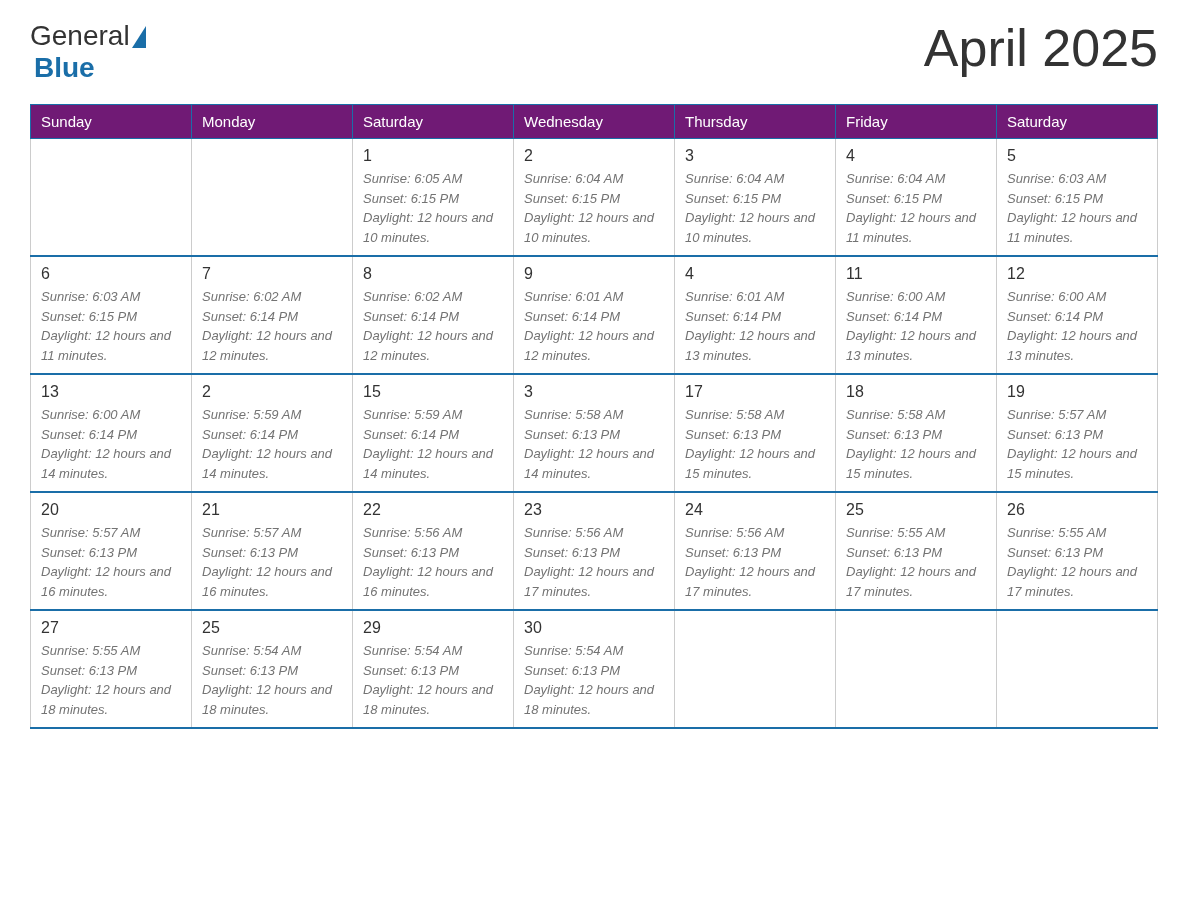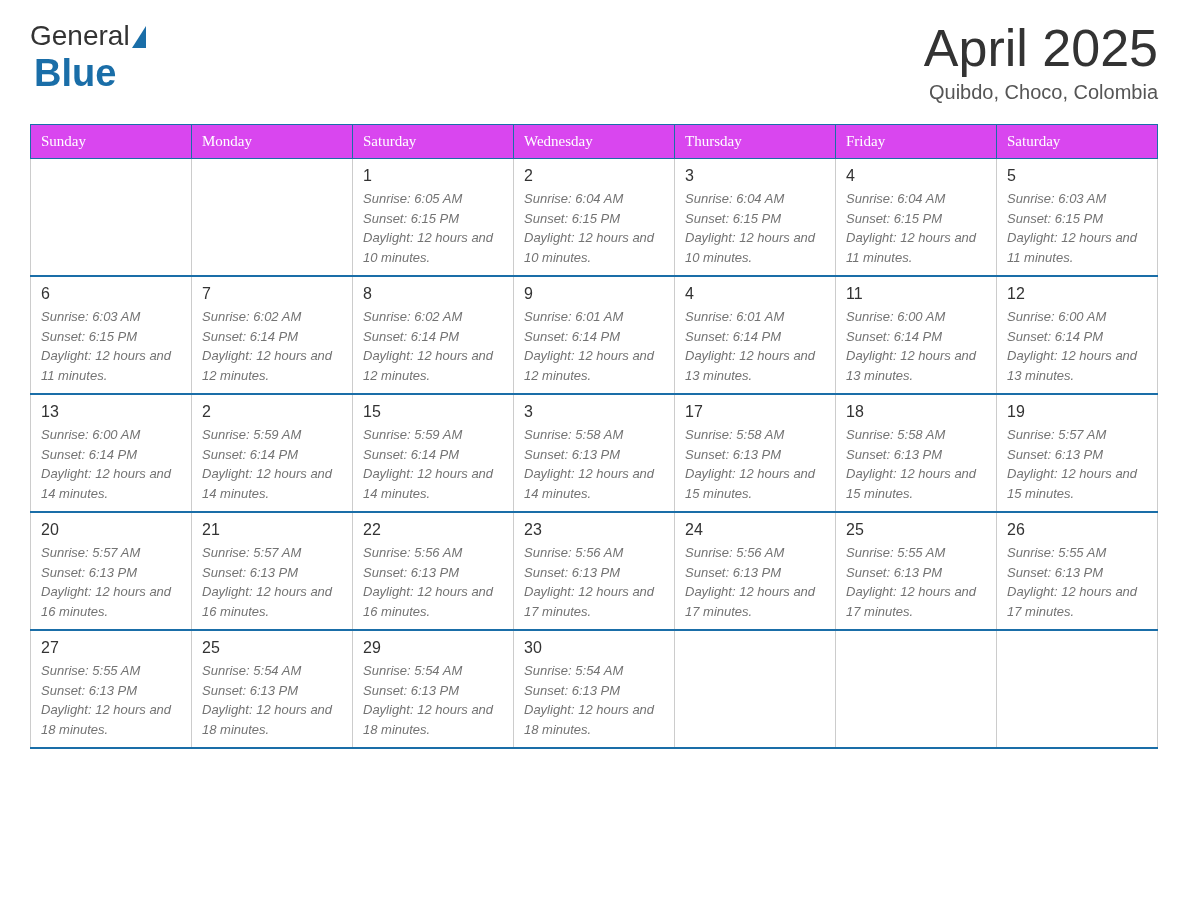--- a/index.html
+++ b/index.html
@@ -32,21 +32,21 @@
     }
     .logo-triangle {
       width: 0;
       height: 0;
       border-left: 14px solid transparent;
       border-bottom: 22px solid #1a6ea8;
       margin-left: 2px;
       margin-top: 2px;
     }
     .logo-blue {
-      font-size: 38px;
+      font-size: 28px;
       font-weight: bold;
       color: #1a6ea8;
       margin-left: 4px;
     }
     .logo-underline {
       width: 100%;
       height: 3px;
       background: #1a6ea8;
       margin-top: 2px;
     }
@@ -64,22 +64,21 @@
       font-size: 20px;
       color: #555;
       margin-top: 4px;
     }
     table {
       width: 100%;
       border-collapse: collapse;
       table-layout: fixed;
     }
     thead tr {
-      background: #d946ef;
-      font-family: Liberation Serif, serif;
+      background: #701a75;
     }
     thead th {
       color: #fff;
       font-size: 15px;
       font-weight: normal;
       padding: 8px 10px;
       text-align: left;
       border: 1px solid #1a6ea8;
     }
     tbody tr {
@@ -123,21 +122,20 @@
       <span class="logo-general">General</span>
       <span class="logo-triangle"></span>
     </div>
     <div style="display:flex; align-items:center;">
       <span class="logo-blue">Blue</span>
       <div class="logo-underline"></div>
     </div>
   </div>
   <div class="title-section">
     <div class="month-title">April 2025</div>
-    <div class="location">Quibdo, Choco, Colombia</div>
   </div>
 </div>
 
 <table>
   <thead>
     <tr>
     <th>Sunday</th>
         <th>Monday</th>
         <th>Saturday</th>
         <th>Wednesday</th>

